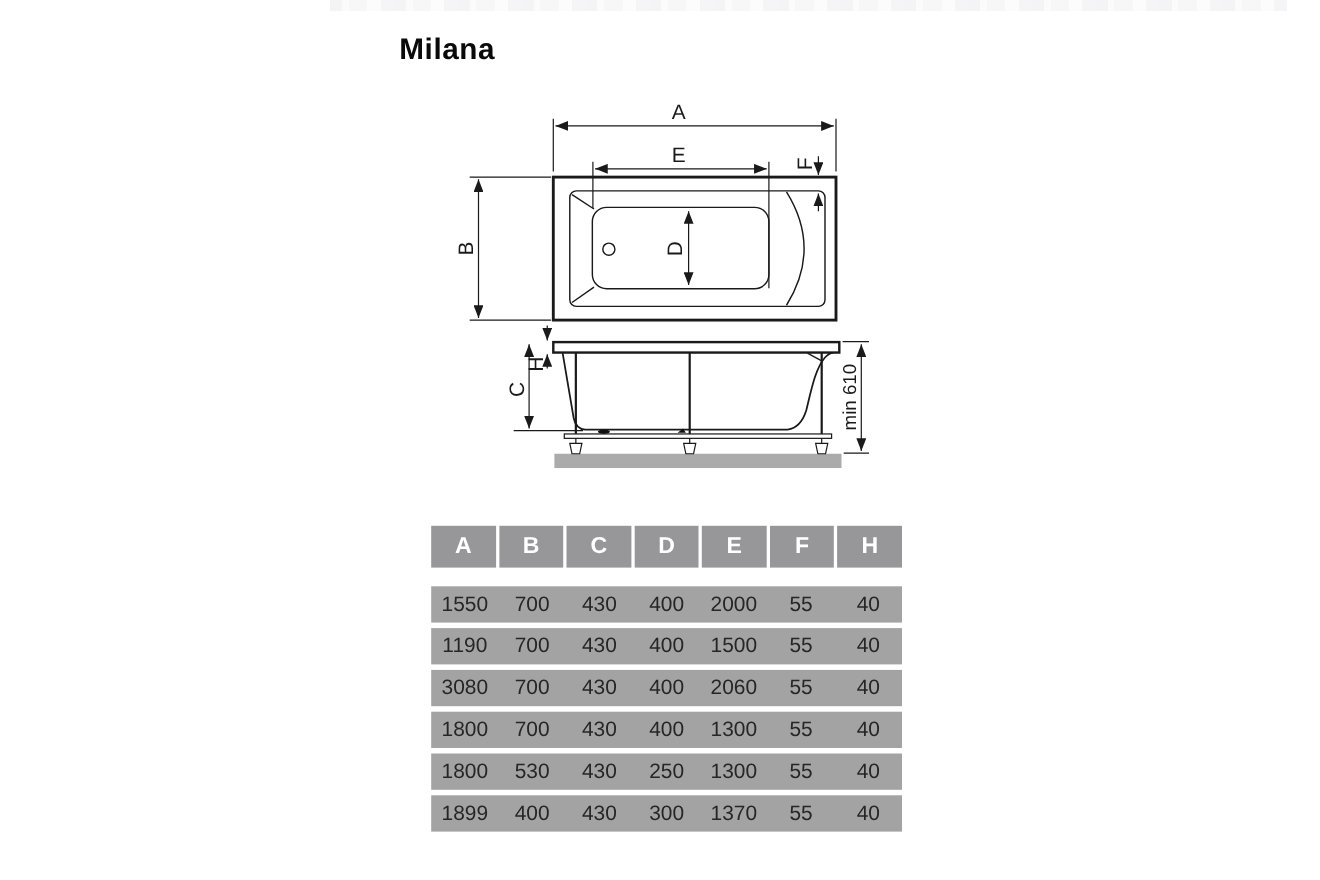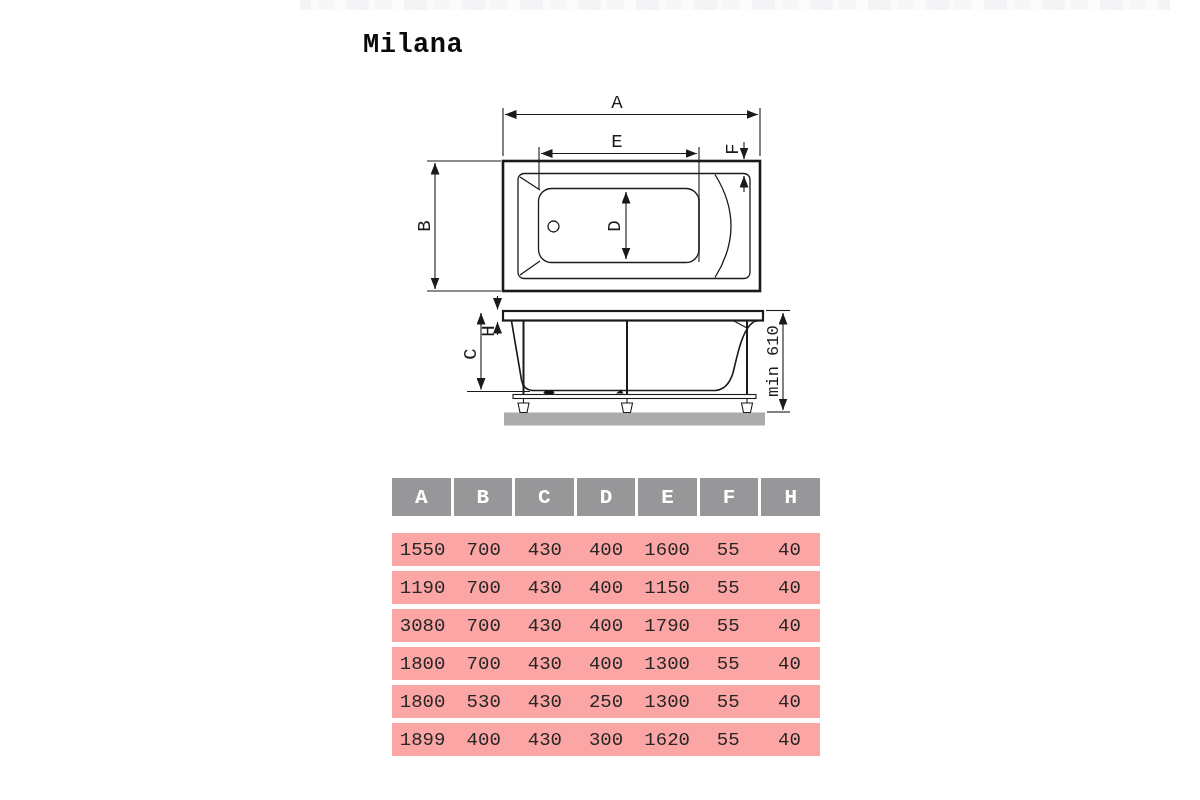--- a/index.html
+++ b/index.html
@@ -1,18 +1,18 @@
 <!DOCTYPE html>
 <html><head>
 <meta charset="utf-8">
 <style>
   html,body{margin:0;padding:0;background:#ffffff;}
   .canvas{
     position:relative;width:1200px;height:800px;background:#ffffff;overflow:hidden;
-    font-family:Liberation Mono, monospace;
+    font-family:Liberation Sans, sans-serif;
   }
   
   .ghost-strip{
     position:absolute;left:300px;top:0;width:870px;height:10px;
     background:repeating-linear-gradient(90deg,
       #ececef 0 11px, #f8f8fa 11px 17px, #f1f1f4 17px 34px, #fbfbfc 34px 46px, #eeeef1 46px 58px);
     opacity:.55;filter:blur(.6px);
   }
   .page-title{
     position:absolute;left:363px;top:30px;margin:0;
@@ -24,21 +24,21 @@
 
   .spec-table{position:absolute;left:392px;top:478px;width:428px;}
   .thead,.trow{
     display:grid;grid-template-columns:repeat(7,1fr);column-gap:3px;
   }
   .thead{height:38px;margin-bottom:17px;}
   .hcell{
     background:#97979a;color:#ffffff;font-weight:bold;font-size:21px;
     display:flex;align-items:center;justify-content:center;
   }
-  .trow{height:33px;background:#fca5a5;margin-bottom:5px;column-gap:0;}
+  .trow{height:33px;background:#a3a3a3;margin-bottom:5px;column-gap:0;}
   .tcell{
     display:flex;align-items:center;justify-content:center;
     font-size:19px;color:#262626;
   }
 </style>
 </head>
 <body>
 
 <div class="canvas">
 
@@ -140,39 +140,39 @@
       <div class="hcell">E</div>
       <div class="hcell">F</div>
       <div class="hcell">H</div>
     </div>
     <div>
         <div class="trow">
           <div class="tcell">1550</div>
           <div class="tcell">700</div>
           <div class="tcell">430</div>
           <div class="tcell">400</div>
-          <div class="tcell">1600</div>
+          <div class="tcell">2000</div>
           <div class="tcell">55</div>
           <div class="tcell">40</div>
         </div>
         <div class="trow">
           <div class="tcell">1190</div>
           <div class="tcell">700</div>
           <div class="tcell">430</div>
           <div class="tcell">400</div>
-          <div class="tcell">1150</div>
+          <div class="tcell">1500</div>
           <div class="tcell">55</div>
           <div class="tcell">40</div>
         </div>
         <div class="trow">
           <div class="tcell">3080</div>
           <div class="tcell">700</div>
           <div class="tcell">430</div>
           <div class="tcell">400</div>
-          <div class="tcell">1790</div>
+          <div class="tcell">2060</div>
           <div class="tcell">55</div>
           <div class="tcell">40</div>
         </div>
         <div class="trow">
           <div class="tcell">1800</div>
           <div class="tcell">700</div>
           <div class="tcell">430</div>
           <div class="tcell">400</div>
           <div class="tcell">1300</div>
           <div class="tcell">55</div>
@@ -185,20 +185,20 @@
           <div class="tcell">250</div>
           <div class="tcell">1300</div>
           <div class="tcell">55</div>
           <div class="tcell">40</div>
         </div>
         <div class="trow">
           <div class="tcell">1899</div>
           <div class="tcell">400</div>
           <div class="tcell">430</div>
           <div class="tcell">300</div>
-          <div class="tcell">1620</div>
+          <div class="tcell">1370</div>
           <div class="tcell">55</div>
           <div class="tcell">40</div>
         </div>
       </div>
   </div>
 
 </div>
 
 </body></html>

